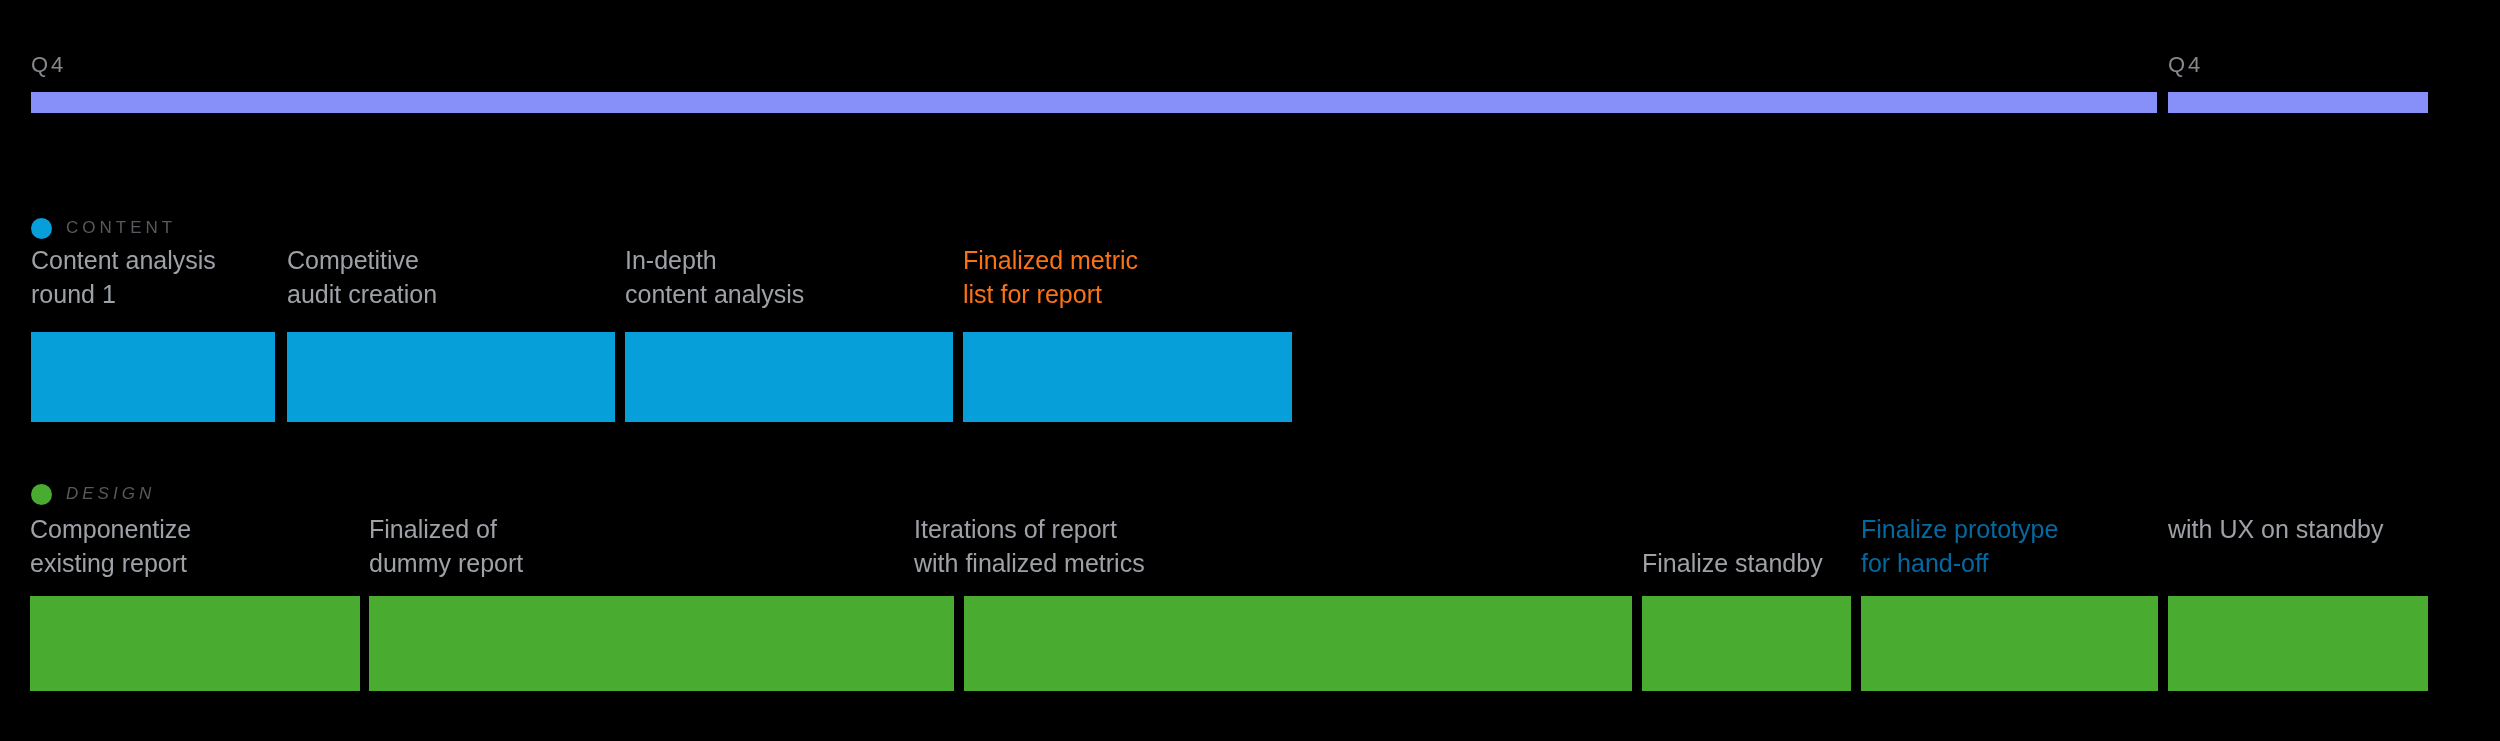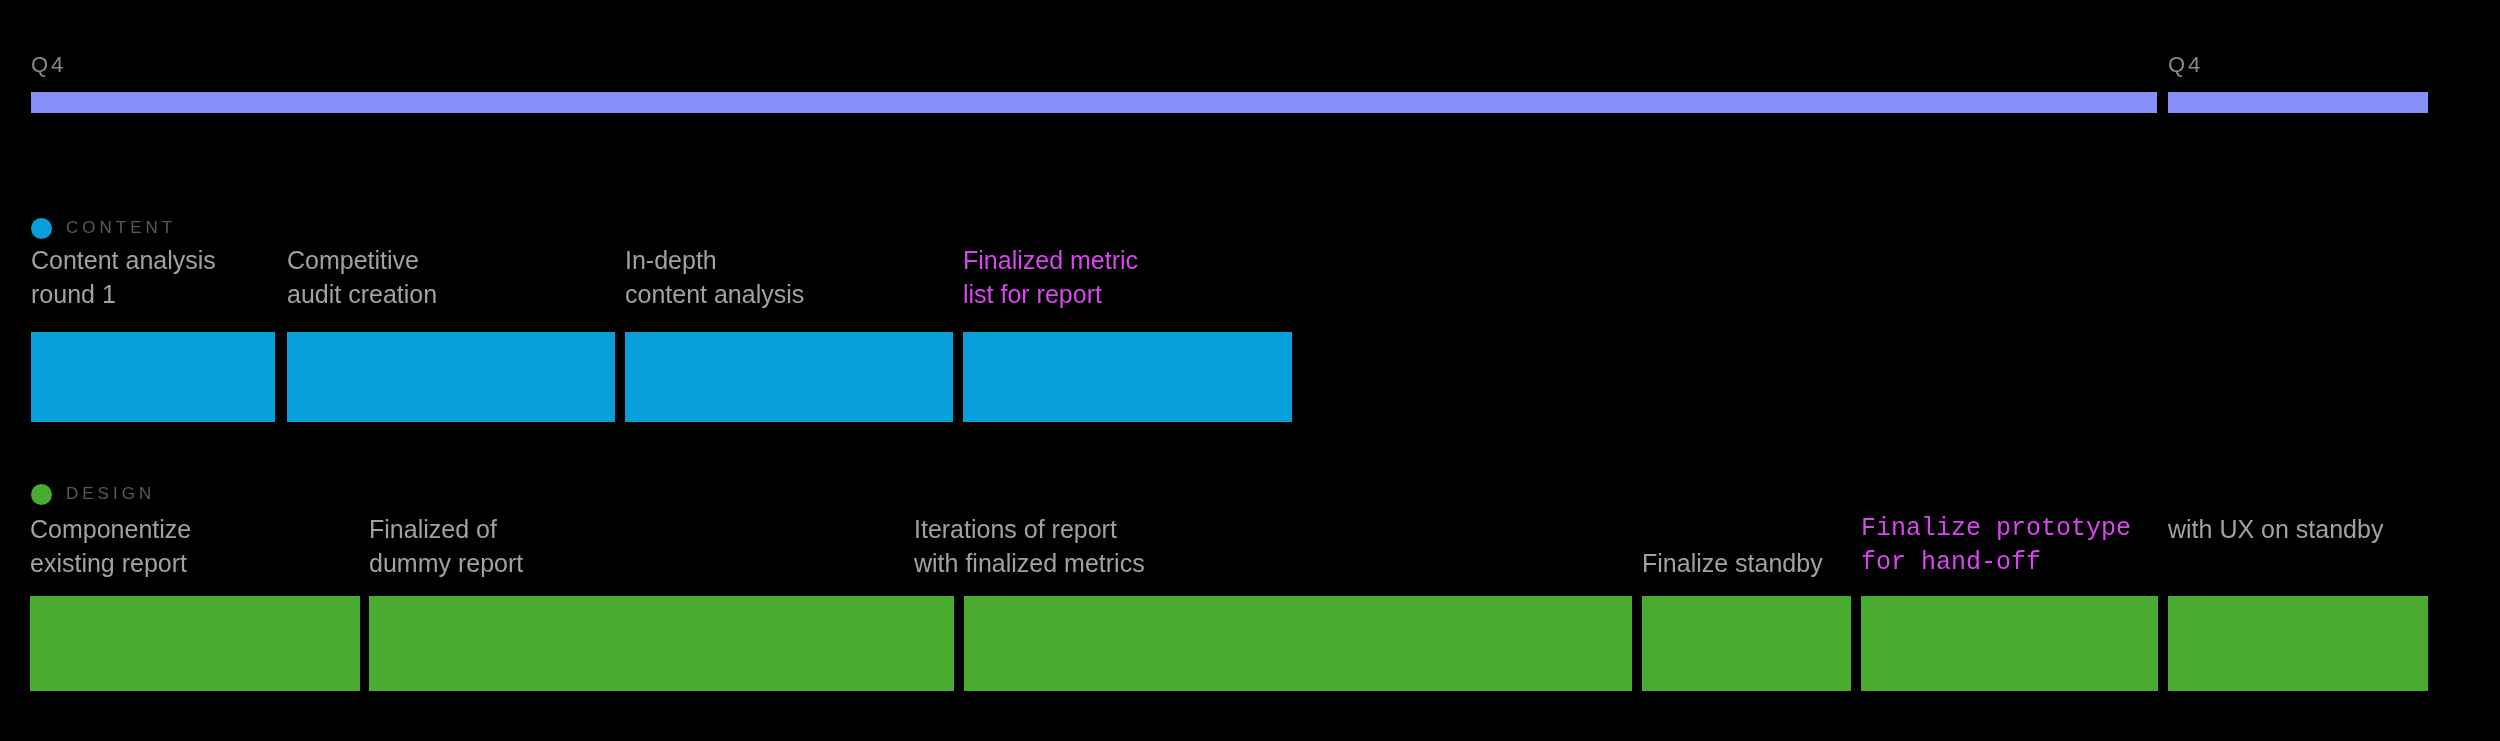--- a/index.html
+++ b/index.html
@@ -86,28 +86,28 @@
         <div class="task-label" style="left: 287px; top: 243px; color: rgb(158, 162, 167);">
           <div class="line">Competitive</div>
           <div class="line">audit creation</div>
         </div>
         <div class="task-bar" style="left: 287px; top: 332px; width: 328px; height: 90px; background: rgb(7, 159, 218);"></div>
         <div class="task-label" style="left: 625px; top: 243px; color: rgb(158, 162, 167);">
           <div class="line">In-depth</div>
           <div class="line">content analysis</div>
         </div>
         <div class="task-bar" style="left: 625px; top: 332px; width: 328px; height: 90px; background: rgb(7, 159, 218);"></div>
-        <div class="task-label" style="left: 963px; top: 243px; color: #d946ef;">
+        <div class="task-label" style="left: 963px; top: 243px; color: #f97316;">
           <div class="line">Finalized metric</div>
           <div class="line">list for report</div>
         </div>
         <div class="task-bar" style="left: 963px; top: 332px; width: 329px; height: 90px; background: rgb(7, 159, 218);"></div>
       </div>
       <div>
-        <div class="group-header" style="left: 31px; top: 476px;">
+        <div class="group-header" style="left: 31px; top: 476px; font-style: italic;">
           <span class="dot" style="background: rgb(73, 171, 47);"></span>
           <span class="group-name" style="color: rgb(86, 89, 93);">DESIGN</span>
         </div>
         <div class="task-label" style="left: 30px; top: 512px; color: rgb(158, 162, 167);">
           <div class="line">Componentize</div>
           <div class="line">existing report</div>
         </div>
         <div class="task-bar" style="left: 30px; top: 596px; width: 330px; height: 95px; background: rgb(73, 171, 47);"></div>
         <div class="task-label" style="left: 369px; top: 512px; color: rgb(158, 162, 167);">
           <div class="line">Finalized of</div>
@@ -117,21 +117,21 @@
         <div class="task-label" style="left: 914px; top: 512px; color: rgb(158, 162, 167);">
           <div class="line">Iterations of report</div>
           <div class="line">with finalized metrics</div>
         </div>
         <div class="task-bar" style="left: 964px; top: 596px; width: 668px; height: 95px; background: rgb(73, 171, 47);"></div>
         <div class="task-label" style="left: 1642px; top: 512px; color: rgb(158, 162, 167);">
           <div class="line"></div>
           <div class="line">Finalize standby</div>
         </div>
         <div class="task-bar" style="left: 1642px; top: 596px; width: 209px; height: 95px; background: rgb(73, 171, 47);"></div>
-        <div class="task-label" style="left: 1861px; top: 512px; color: #d946ef; font-family: Liberation Mono, monospace;">
+        <div class="task-label" style="left: 1861px; top: 512px; color: #0369a1;">
           <div class="line">Finalize prototype</div>
           <div class="line">for hand-off</div>
         </div>
         <div class="task-bar" style="left: 1861px; top: 596px; width: 297px; height: 95px; background: rgb(73, 171, 47);"></div>
         <div class="task-label" style="left: 2168px; top: 512px; color: rgb(158, 162, 167);">
           <div class="line">with UX on standby</div>
         </div>
         <div class="task-bar" style="left: 2168px; top: 596px; width: 300px; height: 95px; background: rgb(73, 171, 47);"></div>
       </div>
     </div>

